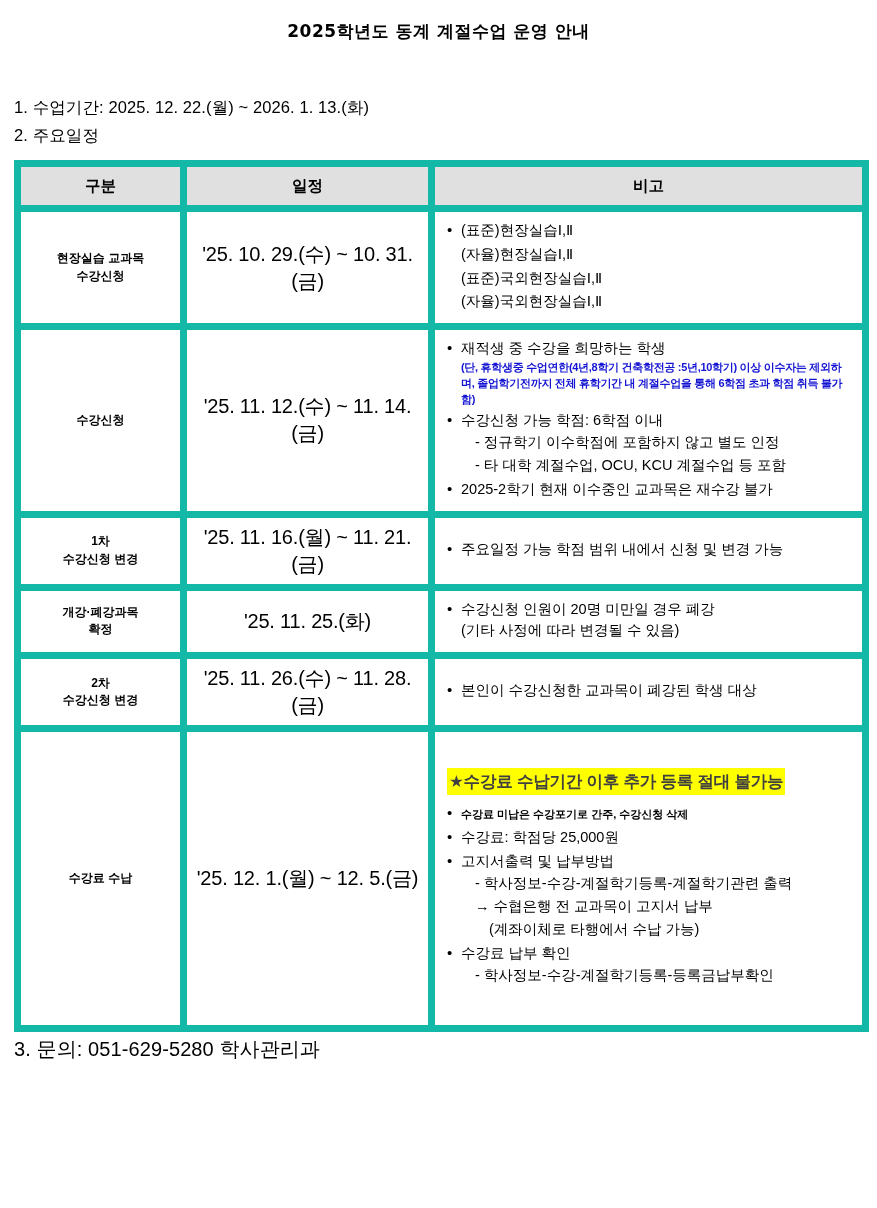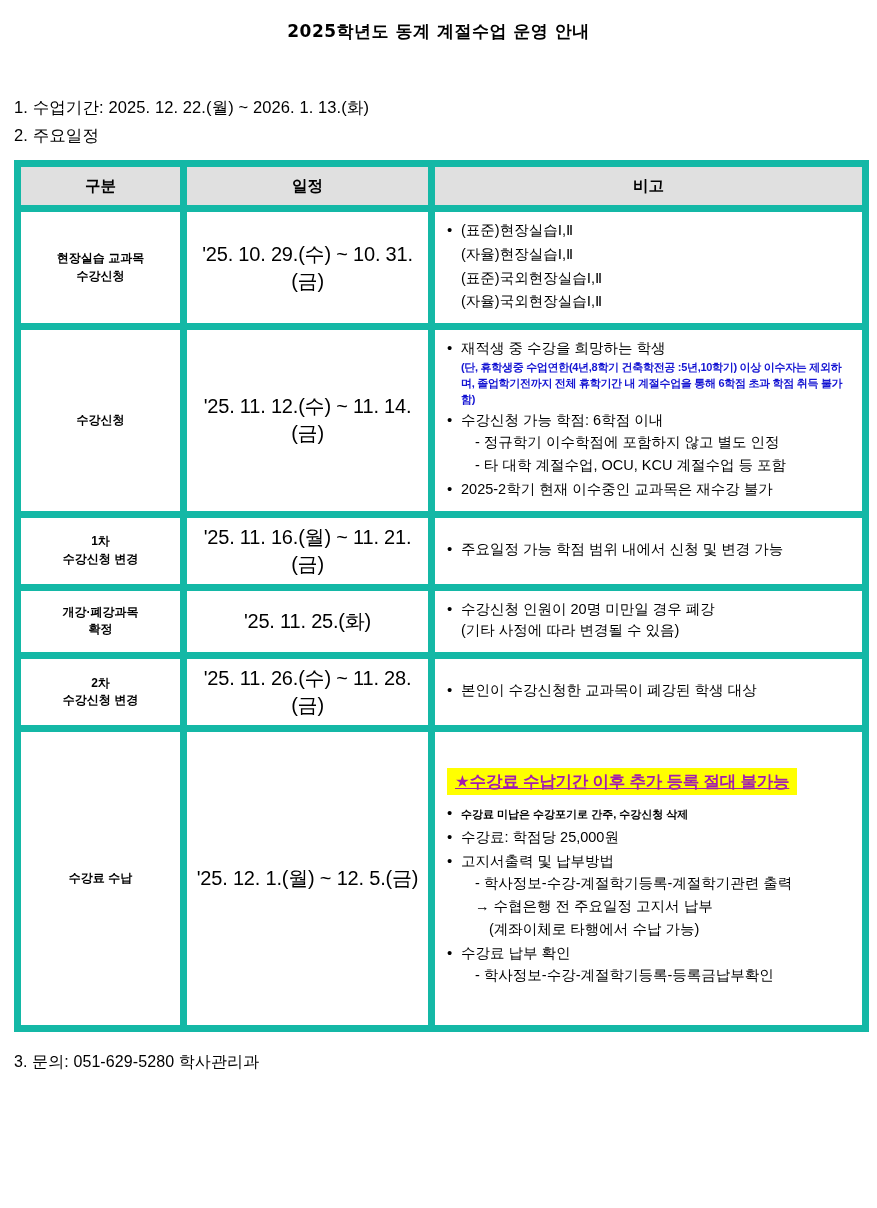--- a/index.html
+++ b/index.html
@@ -111,38 +111,37 @@
   }
   .blue-bold {
     color: #1414d2;
     font-weight: bold;
     font-size: 11px;
     line-height: 1.45;
     letter-spacing: -0.3px;
   }
   .highlight-line {
     background: #ffff00;
-    color: #a21caf;
+    color: #404040;
     font-weight: bold;
     font-size: 16.5px;
     display: inline-block;
-    padding: 1px 8px;
+    padding: 1px 2px;
     letter-spacing: -0.2px;
-    text-decoration: underline;
   }
   .strong-black {
     font-weight: bold;
     font-size: 11px;
   }
   .big-note li {
     margin-bottom: 4px;
   }
   .footer {
-    margin-top: 20px;
-    font-size: 16px;
+    margin-top: 4px;
+    font-size: 20px;
     letter-spacing: 0.1px;
   }
 </style>
 </head>
 <body>
 
 <div class="page">
 
   <h1 class="doc-title">2025학년도 동계 계절수업 운영 안내</h1>
 
@@ -251,21 +250,21 @@
             <span class="highlight-line">★수강료 수납기간 이후 추가 등록 절대 불가능</span>
           </div>
           <ul class="bullets">
             <li>
               <span class="strong-black">수강료 미납은 수강포기로 간주, 수강신청 삭제</span>
             </li>
             <li>수강료: 학점당 25,000원</li>
             <li>
               <span>고지서출력 및 납부방법</span>
               <div class="sub">- 학사정보-수강-계절학기등록-계절학기관련 출력</div>
-              <div class="sub">→ 수협은행 전 주요일정 고지서 납부</div>
+              <div class="sub">→ 수협은행 전 교과목이 고지서 납부</div>
               <div class="sub2">(계좌이체로 타행에서 수납 가능)</div>
             </li>
             <li>
               <span>수강료 납부 확인</span>
               <div class="sub">- 학사정보-수강-계절학기등록-등록금납부확인</div>
             </li>
           </ul>
         </td>
       </tr>
 

